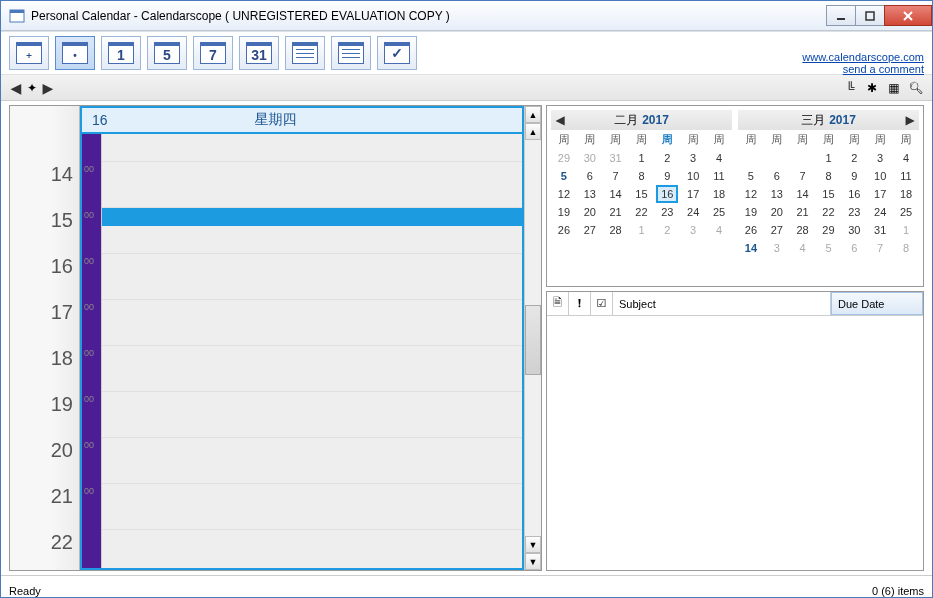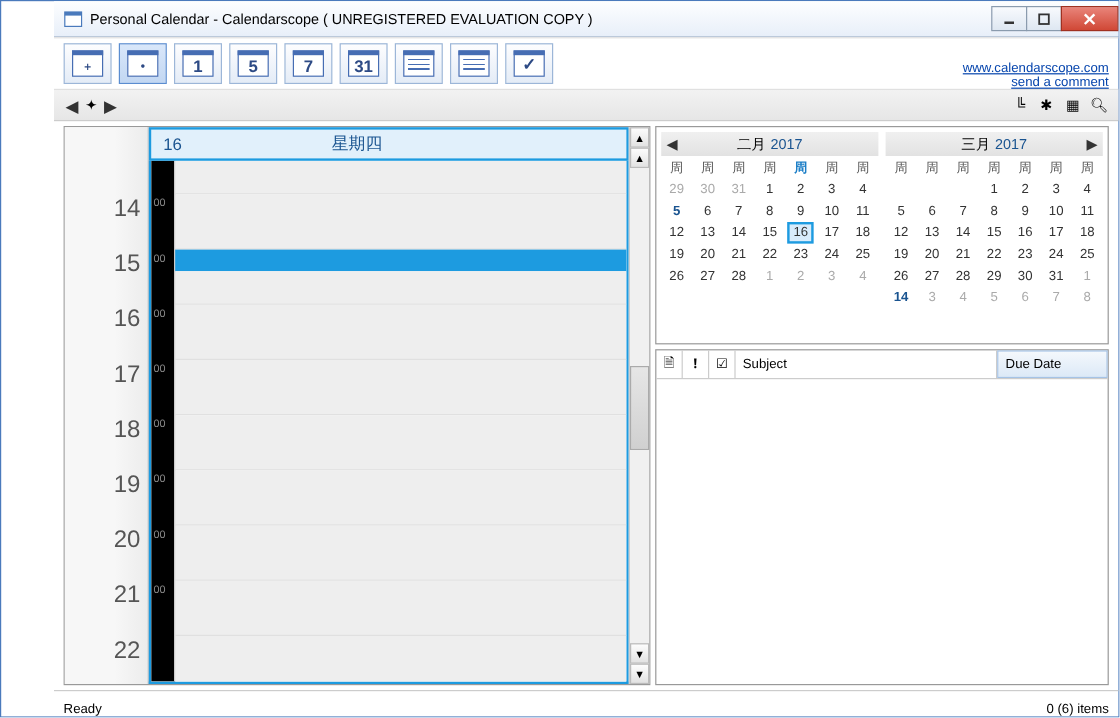--- a/index.html
+++ b/index.html
@@ -1,17 +1,17 @@
 <!DOCTYPE html>
 <html><head>
 <meta charset="utf-8">
 <style>
 * { box-sizing: border-box; margin: 0; padding: 0; }
 body { font-family: "Microsoft YaHei", Tahoma, sans-serif; font-size: 12px; background: #fff; color: #000; }
-.window { width: 933px; height: 598px; border: 1px solid #4a7abc; background: #fff; display: flex; flex-direction: column; padding-left: 44px; }
+.window { width: 933px; height: 598px; border: 1px solid #4a7abc; background: #fff; display: flex; flex-direction: column; }
 .titlebar { height: 30px; background: linear-gradient(#fdfeff, #e8eff9); display: flex; align-items: center; padding: 0 0 0 8px; border-bottom: 1px solid #bcc9da; }
 .titlebar-icon { width: 16px; height: 16px; margin-right: 6px; }
 .titlebar-text { flex: 1; font-size: 12px; color: #000; }
 .win-btns { display: flex; height: 21px; }
 .win-btn { width: 30px; height: 21px; border: 1px solid #8a9bae; background: linear-gradient(#f8fafd, #dee7f2); display: flex; align-items: center; justify-content: center; margin-left: -1px; }
 .win-btn.close { width: 48px; background: linear-gradient(#e9847a, #d04836); border-color: #a03020; }
 .win-btn svg { width: 12px; height: 12px; }
 
 .menubar { height: 22px; display: flex; align-items: center; padding: 0 6px; gap: 4px; }
 .menu-item { padding: 2px 8px; cursor: default; }
@@ -44,32 +44,32 @@
 .sb-track { flex: 1; }
 .sb-thumb { height: 70px; background: linear-gradient(#e6e6e6, #d0d0d0); border: 1px solid #aaa; margin-top: 165px; }
 
 .day-pane { flex: 1; display: flex; }
 .hourcol { width: 70px; background: linear-gradient(to right, #f7f7f7 60%, #ececec); border-right: 1px solid #bbb; padding-top: 28px; }
 .hour { height: 46px; display: flex; align-items: flex-start; justify-content: flex-end; padding-right: 6px; font-size: 20px; color: #555; border-top: 1px solid transparent; }
 .eventcol { flex: 1; display: flex; flex-direction: column; }
 .dayheader { height: 28px; border: 2px solid #1d9be0; background: #e1f0fb; display: flex; align-items: center; padding: 0 10px; font-weight: normal; color: #1a5490; font-size: 14px; }
 .dayheader .dnum { margin-right: auto; }
 .dayheader .dname { position: absolute; left: 50%; transform: translateX(-50%); }
-.mincol { width: 20px; background: #000000; border-right: 1px solid #ccc; }
+.mincol { width: 20px; background: #4c1d95; border-right: 1px solid #ccc; }
 .minlbl { height: 46px; font-size: 9px; color: #888; padding: 2px 2px 0; text-align: left; }
 .slots { flex: 1; }
 .slot { height: 46px; border-bottom: 1px solid #e0e0e0; background: #eeeeee; }
 .slot.current { background: #1d9be0; height: 18px; border-bottom: none; }
 .slot.aftercur { height: 28px; }
 .eventbody { flex: 1; display: flex; border: 2px solid #1d9be0; border-top: none; overflow: hidden; }
 
 .minimonths { border: 1px solid #999; background: #fff; padding: 4px; display: flex; gap: 6px; height: 182px; }
 .mm { flex: 1; font-size: 11px; }
 .mm-head { height: 20px; background: linear-gradient(#f0f0f0, #e2e2e2); display: flex; align-items: center; justify-content: center; position: relative; font-size: 12px; }
-.mm-head .yr { color: #1a5490; font-weight: normal; margin-left: 4px; }
+.mm-head .yr { color: #1a5490; font-weight: bold; margin-left: 4px; }
 .mm-nav { position: absolute; width: 14px; text-align: center; font-size: 12px; color: #333; cursor: default; }
 .mm table { width: 100%; border-collapse: collapse; table-layout: fixed; }
 .mm th { font-weight: normal; color: #555; padding: 2px 0; font-size: 11px; }
 .mm th.hl { color: #1d7fc7; font-weight: bold; }
 .mm td { text-align: center; padding: 3px 0; color: #333; font-size: 11px; }
 .mm td.dim { color: #aaa; }
 .mm td.bold { font-weight: bold; color: #1a5490; }
 .mm td.today span { border: 2px solid #1d9be0; padding: 1px 3px; background: #d9ecfb; }
 
 .taskpane { flex: 1; border: 1px solid #999; background: #fff; }

